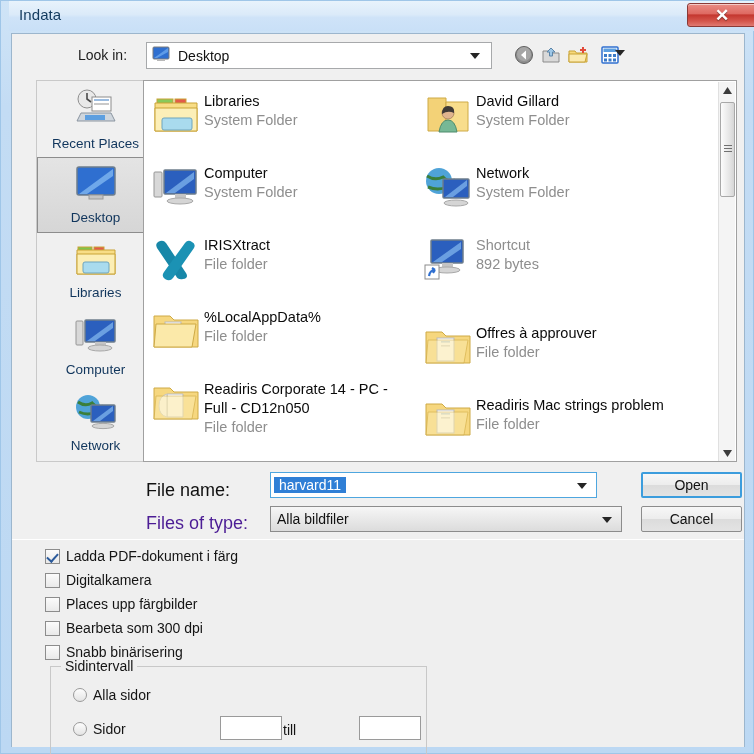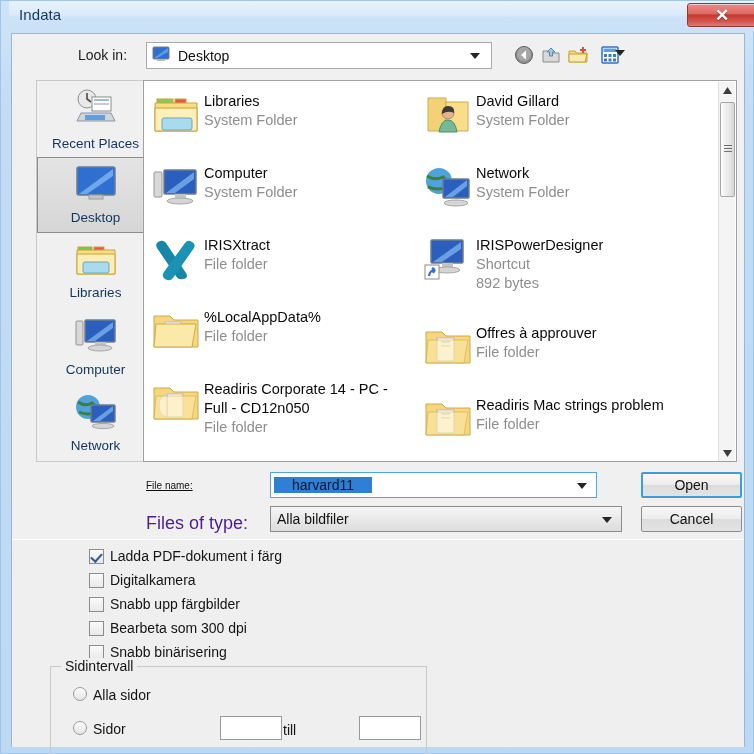--- a/index.html
+++ b/index.html
@@ -113,29 +113,29 @@
   #sb-thumb {
     position: absolute; left: 1px; top: 20px; width: 15px; height: 95px;
     background: linear-gradient(to right,#fcfcfc,#e7e7e7 60%,#d6d6d6);
     border: 1px solid #a8a8a8; border-radius: 2px; cursor: pointer;
   }
   #sb-thumb .grip {
     position: absolute; left: 3px; top: 42px; width: 8px; height: 7px;
     background: repeating-linear-gradient(to bottom,#707070 0 1px,transparent 1px 3px);
   }
   
-  #fname-label { position: absolute; left: 134px; top: 446px; font-size: 10px; color: #111; text-decoration: underline; }
+  #fname-label { position: absolute; left: 134px; top: 446px; font-size: 18px; color: #111; }
   #ftype-label { position: absolute; left: 134px; top: 479px; font-size: 18px; color: #4c1d95; }
   #fname-input {
     position: absolute; left: 258px; top: 438px; width: 327px; height: 26px;
     background: #fff; border: 1px solid #4ea6df; display: flex; align-items: center;
     cursor: text;
   }
   #fname-input .val {
-    margin-left: 3px; font-size: 14px; color: #0f172a; background: #2f7fd6; padding: 0 18px;
+    margin-left: 3px; font-size: 14px; color: #ffffff; background: #2f7fd6; padding: 0 5px;
   }
   #ftype-combo {
     position: absolute; left: 258px; top: 472px; width: 352px; height: 26px;
     background: linear-gradient(to bottom,#f6f6f6,#dcdcdc);
     border: 1px solid #8c8c8c; display: flex; align-items: center; cursor: pointer;
   }
   #ftype-combo .val { margin-left: 6px; font-size: 14px; color: #111; }
   .cb-arrow {
     position: absolute; right: 9px; top: 10px; width: 0; height: 0;
     border-left: 5px solid transparent; border-right: 5px solid transparent;
@@ -147,42 +147,42 @@
     display: flex; align-items: center; justify-content: center; cursor: pointer;
     background: linear-gradient(to bottom,#f7f7f7 0%,#ededed 48%,#dcdcdc 52%,#e3e3e3 100%);
   }
   #open-btn { top: 438px; border: 2px solid #3c9ddd; border-radius: 2px; }
   #cancel-btn { top: 472px; border: 1px solid #8c8c8c; border-radius: 2px; }
   
   #options {
     position: absolute; left: 0; top: 505px; width: 732px; height: 208px;
     background: #efefef; border-top: 1px solid #ffffff;
   }
-  .opt-row { position: absolute; left: 33px; display: flex; align-items: center; cursor: pointer; margin-left: 44px; }
+  .opt-row { position: absolute; left: 33px; display: flex; align-items: center; cursor: pointer; }
   .chk {
     width: 15px; height: 15px; min-width: 15px;
     background: linear-gradient(to bottom,#fbfbfb,#e9e9e9);
     border: 1px solid #8c8c8c; margin-right: 6px; position: relative;
   }
   .chk.checked::after {
     content: ""; position: absolute; left: 3px; top: 1px;
     width: 5px; height: 9px; border: solid #2b5a9b;
     border-width: 0 2px 2px 0; transform: rotate(42deg);
   }
   .opt-label { font-size: 14px; color: #141414; }
   
   #group {
     position: absolute; left: 38px; top: 632px; width: 377px; height: 91px;
     border: 1px solid #c8c8c8;
   }
   #group-title {
     position: absolute; left: 10px; top: -9px; background: #efefef;
     padding: 0 4px; font-size: 14px; color: #141414;
   }
-  .radio-row { position: absolute; left: 22px; display: flex; align-items: flex-start; cursor: pointer; }
+  .radio-row { position: absolute; left: 22px; display: flex; align-items: center; cursor: pointer; }
   .radio {
     width: 14px; height: 14px; min-width: 14px; border-radius: 50%;
     background: linear-gradient(to bottom,#fdfdfd,#e4e4e4);
     border: 1px solid #9a9a9a; margin-right: 6px;
   }
   .radio-label { font-size: 14px; color: #141414; }
   .num-input {
     position: absolute; height: 24px; background: #fff; border: 1px solid #9a9a9a; cursor: text;
   }
   #till-label { position: absolute; left: 271px; top: 688px; font-size: 14px; color: #141414; }
@@ -447,21 +447,20 @@
             <svg width="50" height="44" viewBox="0 0 50 44">
               <rect x="8" y="3" width="32" height="23" rx="1" fill="#2b5fbe" stroke="#6e7d8c" stroke-width="1.5"></rect>
               <path d="M10 25 L38 5 L38 12 L19 25 Z" fill="#80b4ec" opacity=".75"></path>
               <rect x="19" y="26" width="11" height="4" fill="#c4c4c4"></rect>
               <ellipse cx="24" cy="33" rx="13" ry="3" fill="#d5d5d5" stroke="#a8a8a8"></ellipse>
               <rect x="2" y="28" width="14" height="14" fill="#fff" stroke="#8b8b8b"></rect>
               <path d="M6 39 q1-6 6-6 m0 0 l-3-2 m3 2 l-2 3" stroke="#2f6fd0" fill="none" stroke-width="2.2"></path>
             </svg>
           </span>
           <span class="ftext">
-            <div class="fname">IRISPowerDesigner</div>
             <div class="fsub">Shortcut</div>
             <div class="fsub">892 bytes</div>
           </span>
         </div>
 
         <div class="fitem">
           <span class="ficon">
             <svg width="50" height="42" viewBox="0 0 50 42">
               <path d="M3 6 h16 l4 4 h24 v27 H3 Z" fill="#f6d77f" stroke="#ceaa46"></path>
               <rect x="14" y="12" width="17" height="23" fill="#fff" stroke="#b9b9b9"></rect>
@@ -543,21 +542,21 @@
       <div class="opt-row" style="top:8px">
         <span class="chk checked"></span>
         <span class="opt-label">Ladda PDF-dokument i färg</span>
       </div>
       <div class="opt-row" style="top:32px">
         <span class="chk"></span>
         <span class="opt-label">Digitalkamera</span>
       </div>
       <div class="opt-row" style="top:56px">
         <span class="chk"></span>
-        <span class="opt-label">Snabb upp färgbilder</span>
+        <span class="opt-label">Places upp färgbilder</span>
       </div>
       <div class="opt-row" style="top:80px">
         <span class="chk"></span>
         <span class="opt-label">Bearbeta som 300 dpi</span>
       </div>
       <div class="opt-row" style="top:104px">
         <span class="chk"></span>
         <span class="opt-label">Snabb binärisering</span>
       </div>
     </div>

